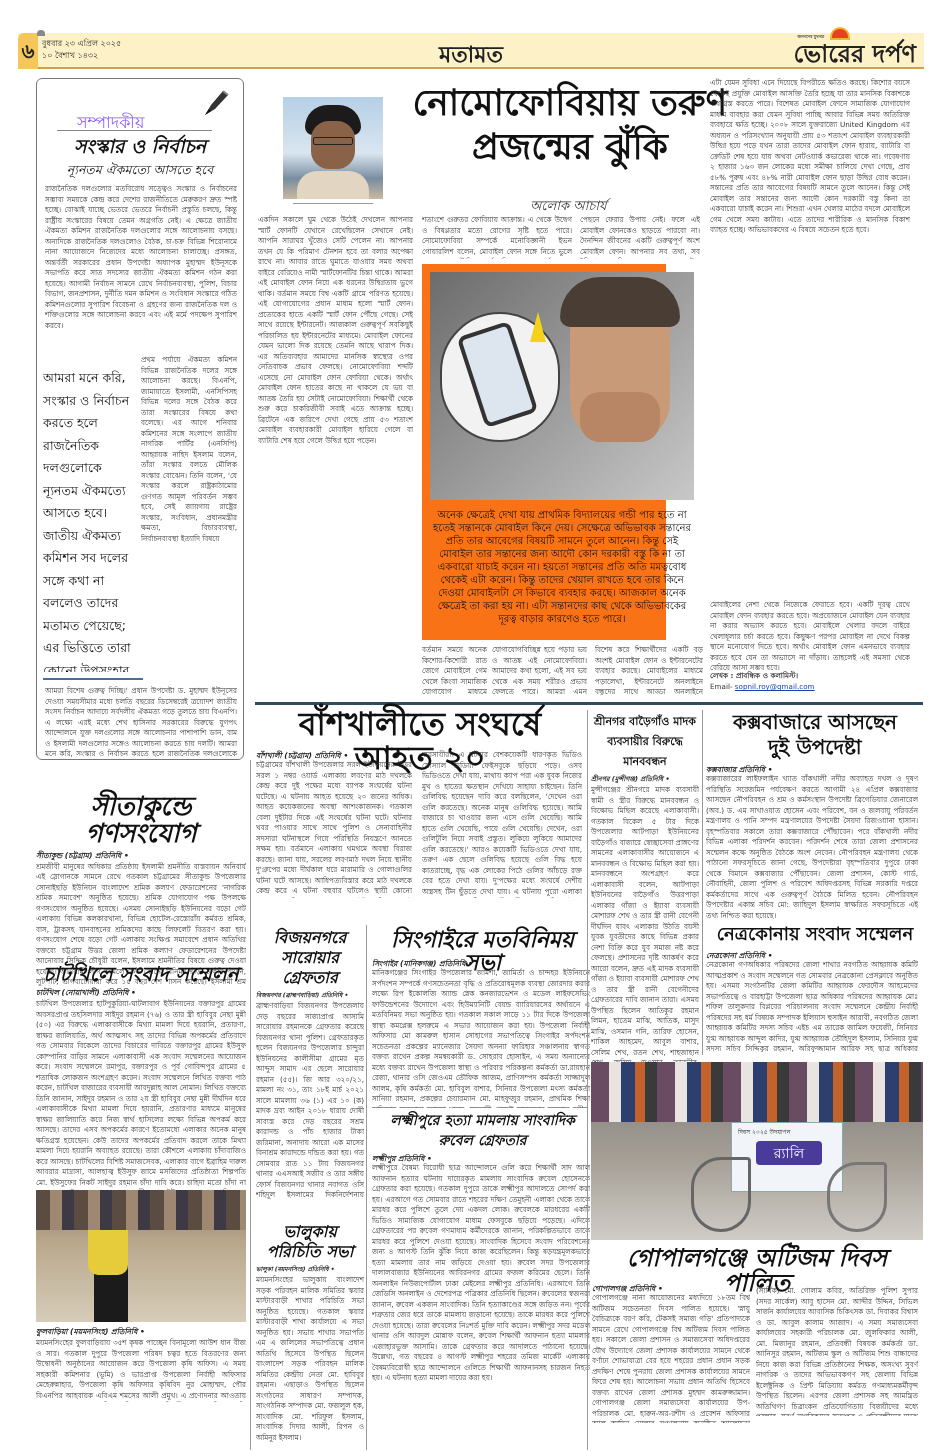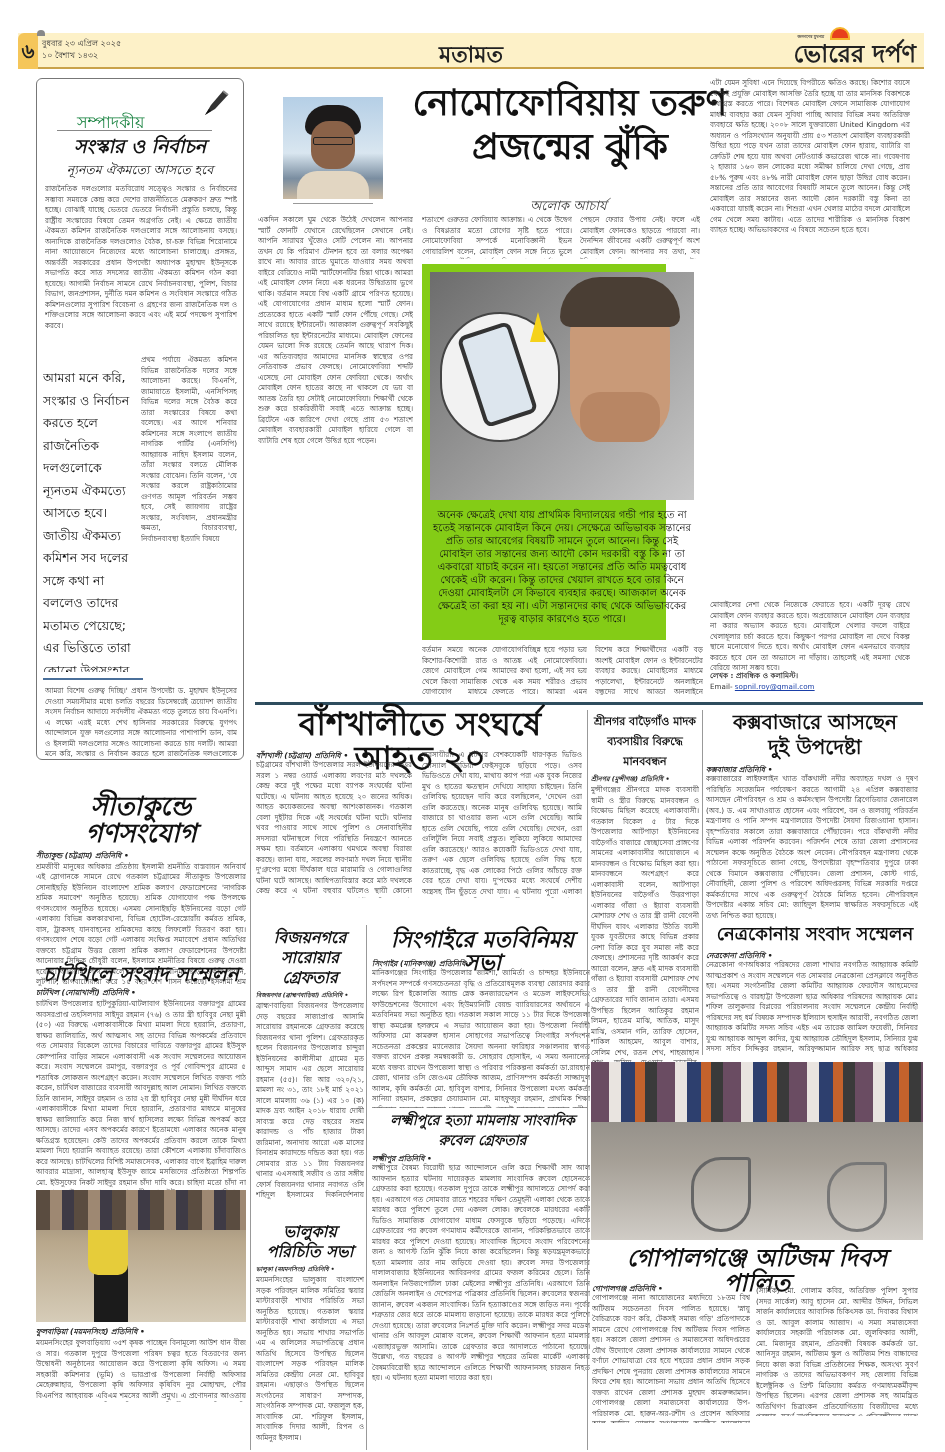--- a/index.html
+++ b/index.html
@@ -18,21 +18,21 @@
     .box { position: absolute; border: 1px solid #777; border-radius: 6px; }
     .col-text { font-size: 7.2px; line-height: 10.5px; color: #333; text-align: justify; font-family: "DejaVu Sans", sans-serif; }
     .byline-small { font-size: 7.5px; font-weight: bold; font-style: italic; color: #222; font-family: "DejaVu Sans", sans-serif; }
     .rule { position: absolute; background: #2f4d5e; }
     .vrule { position: absolute; width: 1px; background: #999; }
 
     .h-big { font-weight: bold; color: #111; text-align: center; font-style: italic; line-height: 1.05; }
     .photo { position: absolute; overflow: hidden; }
     .pull { font-size: 15px; line-height: 24px; color: #111; font-family: "DejaVu Sans", sans-serif; }
 
-    .ed-title { position: absolute; left: 40px; top: 31px; font-size: 16px; color: #15803d; }
+    .ed-title { position: absolute; left: 40px; top: 31px; font-size: 16px; color: #8b5cf6; }
     .pen { position: absolute; right: 12px; top: 8px; width: 30px; height: 30px; }
 
     .sep-line { position: absolute; height: 2px; background: #4a6f9a; }
     .email { color: #1a3fa8; text-decoration: underline; }
   </style>
 </head>
 <body>
 
 <div class="mast">
   <div class="page-num">৬</div>
@@ -96,21 +96,21 @@
 <div style="position:absolute; left:293px; top:203px; width:80px; height:1px; background:#999;"></div>
 
 <div class="h-big" style="position:absolute; left:410px; top:84px; width:320px; font-size:36px; font-style:normal;">নোমোফোবিয়ায় তরুণ</div>
 <div class="h-big" style="position:absolute; left:410px; top:128px; width:320px; font-size:36px; font-style:normal;">প্রজন্মের ঝুঁকি</div>
 <div style="position:absolute; left:530px; top:196px; font-size:13px; font-style:italic; color:#333;">অলোক আচার্য</div>
 
 <div class="col-text" style="position:absolute; left:258px; top:215px; width:155px; height:470px; overflow:hidden;">একদিন সকালে ঘুম থেকে উঠেই দেখলেন আপনার স্মার্ট ফোনটি যেখানে রেখেছিলেন সেখানে নেই। আপনি সারাঘর খুঁজেও সেটি পেলেন না। আপনার তখন যে কি পরিমাণ টেনশন হবে তা বলার অপেক্ষা রাখে না। আবার রাতে ঘুমাতে যাওয়ার সময় অথবা বাইরে বেরিয়েও নামী স্মার্টফোনটির চিন্তা থাকে। আমরা এই মোবাইল ফোন নিয়ে এক ধরনের উদ্বিগ্নতায় ভুগে থাকি। বর্তমান সময়ে বিশ্ব একটি গ্রামে পরিণত হয়েছে। এই যোগাযোগের প্রধান মাধ্যম হলো স্মার্ট ফোন। প্রত্যেকের হাতে একটি স্মার্ট ফোন পৌঁছে গেছে। সেই সাথে রয়েছে ইন্টারনেট। আজকাল গুরুত্বপূর্ণ সবকিছুই পরিচালিত হয় ইন্টারনেটের মাধ্যমে। মোবাইল ফোনের যেমন ভালো দিক রয়েছে তেমনি আছে খারাপ দিক। এর অতিব্যবহার আমাদের মানসিক স্বাস্থ্যের ওপর নেতিবাচক প্রভাব ফেলছে। নোমোফোবিয়া শব্দটি এসেছে নো মোবাইল ফোন ফোবিয়া থেকে। অর্থাৎ মোবাইল ফোন হাতের কাছে না থাকলে যে ভয় বা আতঙ্ক তৈরি হয় সেটাই নোমোফোবিয়া। শিক্ষার্থী থেকে শুরু করে চাকরিজীবী সবাই এতে আক্রান্ত হচ্ছে। ব্রিটেনে এক জরিপে দেখা গেছে প্রায় ৫৩ শতাংশ মোবাইল ব্যবহারকারী মোবাইল হারিয়ে গেলে বা ব্যাটারি শেষ হয়ে গেলে উদ্বিগ্ন হয়ে পড়েন।</div>
 <div class="col-text" style="position:absolute; left:422px; top:215px; width:150px; height:44px; overflow:hidden;">শতাংশে গুরুতর ফোবিয়ায় আক্রান্ত। এ থেকে উদ্বেগ ও বিষণ্ণতার মতো রোগের সৃষ্টি হতে পারে। নোমোফোবিয়া সম্পর্কে মনোবিজ্ঞানী ইভন গোয়ারলিশ বলেন, মোবাইল ফোন সঙ্গে নিতে ভুলে গেলে বা ব্যাটারির চার্জ ফুরিয়ে গেলে নার্ভাসনেস, ন্যাভিগেশন অ্যাপের নাগাল না পেয়ে ভুল পথে চলে যাওয়ার আশঙ্কা, বন্ধুদের সাথে যোগাযোগ বিচ্ছিন্ন হয়ে পড়ার ভয় কাজ করে। দিনের অনেকটা সময় আমরা মোবাইলে কাটাই। সকালে ঘুম থেকে উঠেই মোবাইল হাতে নিই, রাতে ঘুমানোর আগ পর্যন্ত মোবাইল দেখি।</div>
 <div class="col-text" style="position:absolute; left:580px; top:215px; width:120px; height:44px; overflow:hidden;">পেছনে ফেরার উপায় নেই। ফলে এই মোবাইল ফোনকেও ছাড়তে পারবো না। দৈনন্দিন জীবনের একটি গুরুত্বপূর্ণ অংশ মোবাইল ফোন। আপনার সব তথ্য, সব ইতিহাস সংরক্ষিত রয়েছে এখানে। ঘণ্টার পর ঘণ্টা সময় কাটছে। কিন্তু এই সময় কাটানোই এক সময় সমস্যার কারণ হয়ে দাঁড়াতে পারে। এটাই হচ্ছে।</div>
 
-<div style="position:absolute; left:422px; top:264px; width:244px; height:376px; background:#84cc16;">
+<div style="position:absolute; left:422px; top:264px; width:244px; height:376px; background:#f97316;">
   <div class="photo" style="left:8px; top:8px; width:264px; height:228px; background:linear-gradient(135deg,#6c6c6c 0%,#9a9a9a 50%,#c8c8c8 100%);">
     <div style="position:absolute; left:10px; top:40px; width:120px; height:130px; background:#f2f2f2; border-radius:60px; border:2px solid #444;"></div>
     <div style="position:absolute; left:40px; top:55px; width:55px; height:95px; background:#dde6ee; border:4px solid #333; border-radius:8px; transform:rotate(-18deg);"></div>
     <div style="position:absolute; left:100px; top:40px; width:0; height:0; border-left:8px solid transparent; border-right:8px solid transparent; border-bottom:30px solid #f5d21a;"></div>
     <div style="position:absolute; left:140px; top:20px; width:100px; height:150px; background:#c99a78; border-radius:40px;"></div>
     <div style="position:absolute; left:130px; top:5px; width:120px; height:50px; background:#4a3e34; border-radius:40px 40px 10px 10px;"></div>
     <div style="position:absolute; left:150px; top:120px; width:80px; height:50px; background:#b88664; border-radius:20px;"></div>
   </div>
   <div class="pull" style="position:absolute; left:6px; top:244px; width:268px; height:130px; overflow:hidden; text-align:center; font-size:10px; line-height:13px;">অনেক ক্ষেত্রেই দেখা যায় প্রাথমিক বিদ্যালয়ের গন্ডী পার হতে না হতেই সন্তানকে মোবাইল কিনে দেয়। সেক্ষেত্রে অভিভাবক সন্তানের প্রতি তার আবেগের বিষয়টি সামনে তুলে আনেন। কিন্তু সেই মোবাইল তার সন্তানের জন্য আদৌ কোন দরকারী বস্তু কি না তা একবারো যাচাই করেন না। হয়তো সন্তানের প্রতি অতি মমত্ববোধ থেকেই এটা করেন। কিন্তু তাদের খেয়াল রাখতে হবে তার কিনে দেওয়া মোবাইলটা সে কিভাবে ব্যবহার করছে। আজকাল অনেক ক্ষেত্রেই তা করা হয় না। এটা সন্তানদের কাছ থেকে অভিভাবকের দূরত্ব বাড়ার কারণেও হতে পারে।</div>
 </div>
@@ -165,20 +165,24 @@
 <div class="byline-small" style="position:absolute; left:372px; top:958px;">সিংগাইর (মানিকগঞ্জ) প্রতিনিধি •</div>
 <div class="col-text" style="position:absolute; left:372px; top:968px; width:218px; height:140px; overflow:hidden;">মানিকগঞ্জের সিংগাইর উপজেলার জামশা, জামির্তা ও চান্দহর ইউনিয়নে সর্পদংশন সম্পর্কে গণসচেতনতা বৃদ্ধি ও প্রতিরোধমূলক ব্যবস্থা জোরদার করার লক্ষ্যে রিপ ইকোলজি অ্যান্ড স্নেক কনজারভেশন ও মডেল লাইফসেভিং ফাউন্ডেশনের উদ্যোগে এবং হিউম্যানিটি বেয়ন্ড ব্যারিয়ারসের অর্থায়নে এ মতবিনিময় সভা অনুষ্ঠিত হয়। গতকাল সকাল সাড়ে ১১ টার দিকে উপজেলা স্বাস্থ্য কমপ্লেক্স হলরুমে এ সভার আয়োজন করা হয়। উপজেলা নির্বাহী অফিসার মো কামরুল হাসান সোহাগের সভাপতিত্বে সিংগাইর সর্পদংশন সচেতনতা প্রকল্পের ম্যানেজার সৈয়দা অনন্যা ফারিহার সঞ্চালনায় স্বাগত বক্তব্য রাখেন প্রকল্প সমন্বয়কারী ড. সোহরাব হোসাইন, এ সময় অন্যান্যের মধ্যে বক্তব্য রাখেন উপজেলা স্বাস্থ্য ও পরিবার পরিকল্পনা কর্মকর্তা ডা.রায়হান রেজা, থানার ওসি জেওএম তৌফিক আজম, প্রাণিসম্পদ কর্মকর্তা সাজ্জাদুল আলম, কৃষি কর্মকর্তা মো. হাবিবুল বাশার, সিনিয়র উপজেলা মৎস্য কর্মকর্তা সানিয়া রহমান, প্রকল্পের চেয়ারম্যান মো. মাহফুজুর রহমান, প্রাথমিক শিক্ষা অফিসার সুলতানা আসমা খানম, সহকারী প্রজেক্ট ম্যানেজার ফয়সাল কবীর, প্রেসক্লাব সভাপতি মো. সোহরাব হোসেন ও ইসলামিক ফাউন্ডেশনের ফিল্ড সুপারভাইজার মো.আবু শহীদ প্রমুখ। প্রকল্পের চেয়ারম্যান মো. মাহফুজুর রহমান তার বক্তব্যে বলেন, সিংগাইর উপজেলায় প্রাথমিকভাবে তিনটি ইউনিয়নে আমরা এ কর্মসূচি হাতে নিয়েছি। আমাদের টিম সর্পদংশন প্রতিরোধ ও জরুরি প্রাথমিক চিকিৎসা, সচেতনতা বৃদ্ধি ও স্বাস্থ্য পদ্ধতি নিয়ে শিক্ষা প্রতিষ্ঠান, হাটবাজার ও উঠান বৈঠকের মাধ্যমে গণসচেতনতা সৃষ্টির কাজ করবেন। এ ছাড়া হাসপাতালে এন্টিভেনম নিশ্চিত করা ও ডাক্তারদের ট্রেনিং প্রদানের বিষয়টির ওপর গুরুত্বারোপ করা হয়।</div>
 
 <div class="h-big" style="position:absolute; left:370px; top:1113px; width:225px; font-size:14px;">লক্ষ্মীপুরে হত্যা মামলায় সাংবাদিক</div>
 <div class="h-big" style="position:absolute; left:370px; top:1133px; width:225px; font-size:14px;">রুবেল গ্রেফতার</div>
 <div class="byline-small" style="position:absolute; left:372px; top:1153px;">লক্ষ্মীপুর প্রতিনিধি •</div>
 <div class="col-text" style="position:absolute; left:372px; top:1163px; width:218px; height:285px; overflow:hidden;">লক্ষ্মীপুরে বৈষম্য বিরোধী ছাত্র আন্দোলনে গুলি করে শিক্ষার্থী সাদ আল আফনান হত্যার ঘটনায় দায়েরকৃত মামলায় সাংবাদিক রুবেল হোসেনকে গ্রেফতার করা হয়েছে। গতকাল দুপুরে তাকে লক্ষ্মীপুর আদালতে সোপর্দ করা হয়। এরআগে গত সোমবার রাতে শহরের দক্ষিণ তেমুহনী এলাকা থেকে তাকে মারধর করে পুলিশে তুলে দেয় একদল লোক। রুবেলকে মারধরের একটি ভিডিও সামাজিক যোগাযোগ মাধ্যম ফেসবুকে ছড়িয়ে পড়েছে। এদিকে গ্রেফতারের পর রুবেল গণমাধ্যম কর্মীদেরকে জানান, পরিকল্পিতভাবে তাকে মারধর করে পুলিশে দেওয়া হয়েছে। সাংবাদিক হিসেবে সংবাদ পরিবেশনের জন্য ৪ আগস্ট তিনি ঝুঁকি নিয়ে কাজ করেছিলেন। কিন্তু ষড়যন্ত্রমূলকভাবে হত্যা মামলায় তার নাম জড়িয়ে দেওয়া হয়। রুবেল সদর উপজেলার দালালবাজার ইউনিয়নের আবিরনগর গ্রামের ফজল করিমের ছেলে। তিনি অনলাইন নিউজপোর্টাল ঢাকা মেইলের লক্ষ্মীপুর প্রতিনিধি। এরআগে তিনি জেডিসি অনলাইন ও দেশেরপত্র পত্রিকার প্রতিনিধি ছিলেন। রুবেলের স্বজনরা জানান, রুবেল একজন সাংবাদিক। তিনি হত্যাকাণ্ডের সঙ্গে জড়িত নন। পূর্বের শত্রুতার জের ধরে তাকে মামলায় জড়ানো হয়েছে। তাকে মারধর করে পুলিশে দেওয়া হয়েছে। তারা রুবেলের নিঃশর্ত মুক্তি দাবি করেন। লক্ষ্মীপুর সদর মডেল থানার ওসি আবদুল মোন্নাফ বলেন, রুবেল শিক্ষার্থী আফনান হত্যা মামলার এজাহারভুক্ত আসামি। তাকে গ্রেফতার করে আদালতে পাঠানো হয়েছে। উল্লেখ্য, গত বছরের ৪ আগস্ট লক্ষ্মীপুর শহরের তমিজ মার্কেট এলাকায় বৈষম্যবিরোধী ছাত্র আন্দোলনে গুলিতে শিক্ষার্থী আফনানসহ চারজন নিহত হয়। এ ঘটনায় হত্যা মামলা দায়ের করা হয়।</div>
 
 <div class="photo" style="left:591px; top:1062px; width:332px; height:178px; background:linear-gradient(180deg,#7d7b78 0%,#a59f96 55%,#d0ccc6 100%);">
   <div style="position:absolute; left:0; top:0; width:332px; height:60px; background:repeating-linear-gradient(90deg,#6a4c62 0 18px,#e9e4e0 18px 30px,#2d3f6e 30px 44px,#c4622c 44px 54px,#3a3a3a 54px 66px);"></div>
+  <div style="position:absolute; left:140px; top:60px; width:112px; height:70px; background:#f1f4f8; border:1px solid #8aa;">
+    <div style="position:absolute; left:6px; top:4px; font-size:6px; color:#333; font-family:'DejaVu Sans',sans-serif;">দিবস ২০২৫ উদযাপন</div>
+    <div style="position:absolute; left:24px; top:18px; width:66px; height:24px; background:#4a3b9a; color:#fff; text-align:center; font-size:14px; line-height:24px; border-radius:4px; font-family:'DejaVu Sans',sans-serif;">র‍্যালি</div>
+  </div>
   <div style="position:absolute; left:100px; top:95px; width:60px; height:75px; border:3px solid #666; border-radius:30px 4px 30px 30px;"></div>
   <div style="position:absolute; left:236px; top:100px; width:60px; height:70px; border:3px solid #777; border-radius:30px 4px 30px 30px;"></div>
 </div>
 
 <div class="h-big" style="position:absolute; left:591px; top:1245px; width:332px; font-size:24px;">গোপালগঞ্জে অটিজম দিবস পালিত</div>
 <div class="byline-small" style="position:absolute; left:592px; top:1283px;">গোপালগঞ্জ প্রতিনিধি •</div>
 <div class="col-text" style="position:absolute; left:592px; top:1293px; width:158px; height:130px; overflow:hidden;">গোপালগঞ্জে নানা আয়োজনের মধ্যদিয়ে ১৮তম বিশ্ব অটিজম সচেতনতা দিবস পালিত হয়েছে। 'স্নায়ু বৈচিত্র্যকে বরণ করি, টেকসই সমাজ গড়ি' প্রতিপাদ্যকে সামনে রেখে গোপালগঞ্জে বিশ্ব অটিজম দিবস পালিত হয়। সকালে জেলা প্রশাসন ও সমাজসেবা অধিদপ্তরের যৌথ উদ্যোগে জেলা প্রশাসক কার্যালয়ের সামনে থেকে বর্ণাঢ্য শোভাযাত্রা বের হয়ে শহরের প্রধান প্রধান সড়ক প্রদক্ষিণ শেষে পুনরায় জেলা প্রশাসক কার্যালয়ের সামনে ফিরে শেষ হয়। আলোচনা সভায় প্রধান অতিথি হিসেবে বক্তব্য রাখেন জেলা প্রশাসক মুহম্মদ কামরুজ্জামান। গোপালগঞ্জ জেলা সমাজসেবা কার্যালয়ের উপ-পরিচালক মো. হারুন-অর-রশীদ ও প্রবেশন অফিসার আল আমিন মোল্লার সঞ্চালনায় অনুষ্ঠিত আলোচনা সভায় বিশেষ অতিথি হিসাবে বক্তব্য রাখেন অতিরিক্ত জেলা প্রশাসক</div>
 <div class="col-text" style="position:absolute; left:756px; top:1286px; width:162px; height:130px; overflow:hidden;">(সার্বিক) মো. গোলাম কবির, অতিরিক্ত পুলিশ সুপার (সদর সার্কেল) আবু হাসেন মো. আব্দীর উদ্দিন, সিভিল সার্জন কার্যালয়ের আবাসিক চিকিৎসক ডা. দিবাকর বিশ্বাস ও ডা. আবুল কালাম আজাদ। এ সময় সমাজসেবা কার্যালয়ের সহকারী পরিচালক মো. জুলফিকার আলী, মো. মিজানুর রহমান, প্রতিবন্ধী বিষয়ক কর্মকর্তা ডা. আনিসুর রহমান, অটিজম স্কুল ও অটিজম শিশু বাচ্চাদের নিয়ে কাজ করা বিভিন্ন প্রতিষ্ঠানের শিক্ষক, অসংখ্য সুবর্ণ নাগরিক ও তাদের অভিভাবকগণ সহ জেলায় বিভিন্ন ইলেক্ট্রনিক ও প্রিন্ট মিডিয়ায় কর্মরত গণমাধ্যমকর্মীবৃন্দ উপস্থিত ছিলেন। এরপর জেলা প্রশাসক সহ আমন্ত্রিত অতিথিগণ চিত্রাংকন প্রতিযোগিতায় বিজয়ীদের মধ্যে পুরস্কার, সুবর্ণ নাগরিকদের সনদপত্র ও প্রতিবন্ধীদের মাঝে হুইল চেয়ার তুলে দেন।</div>
 
 <div class="vrule" style="left:250px; top:760px; height:690px;"></div>

